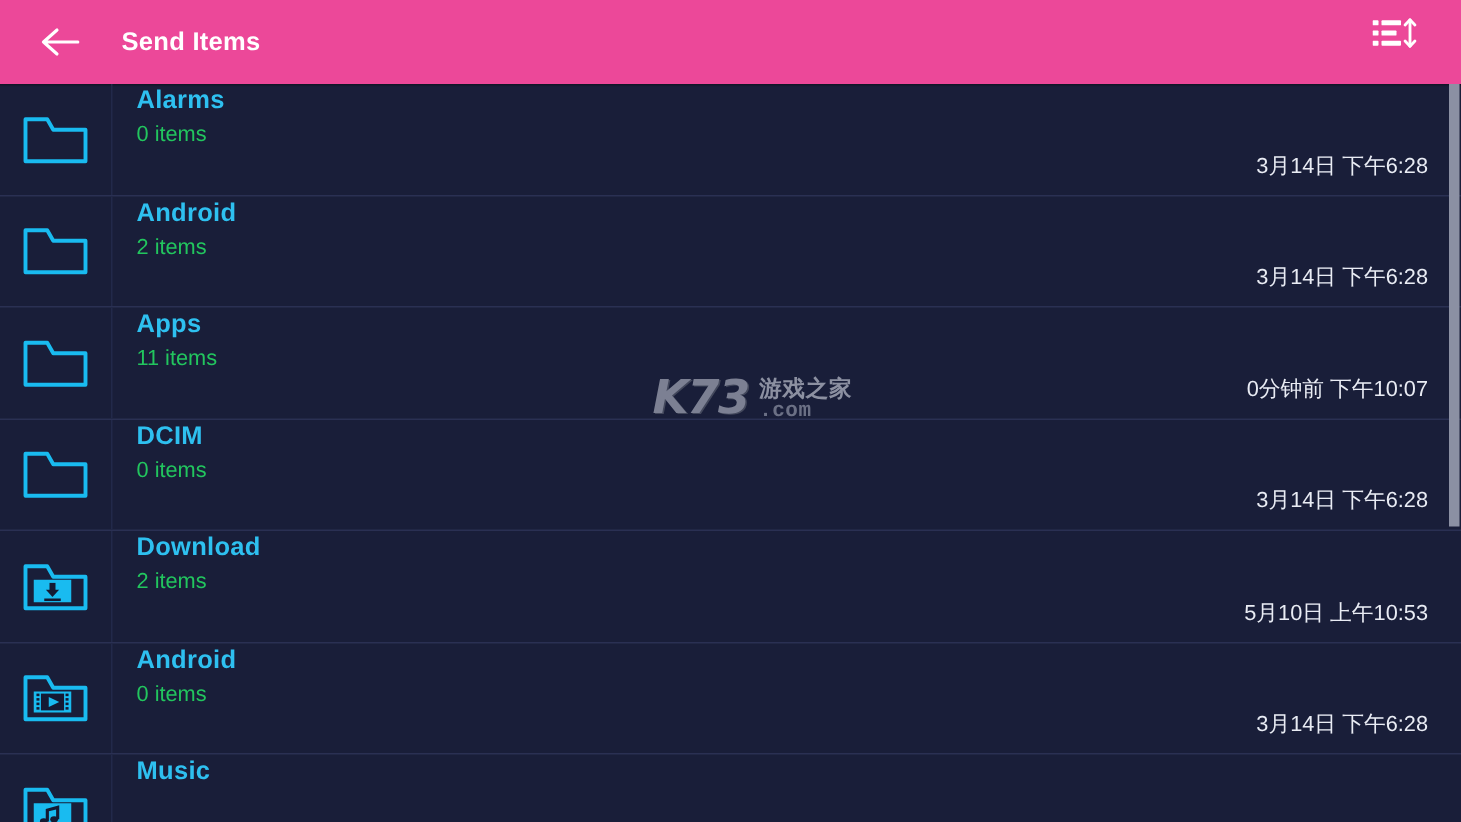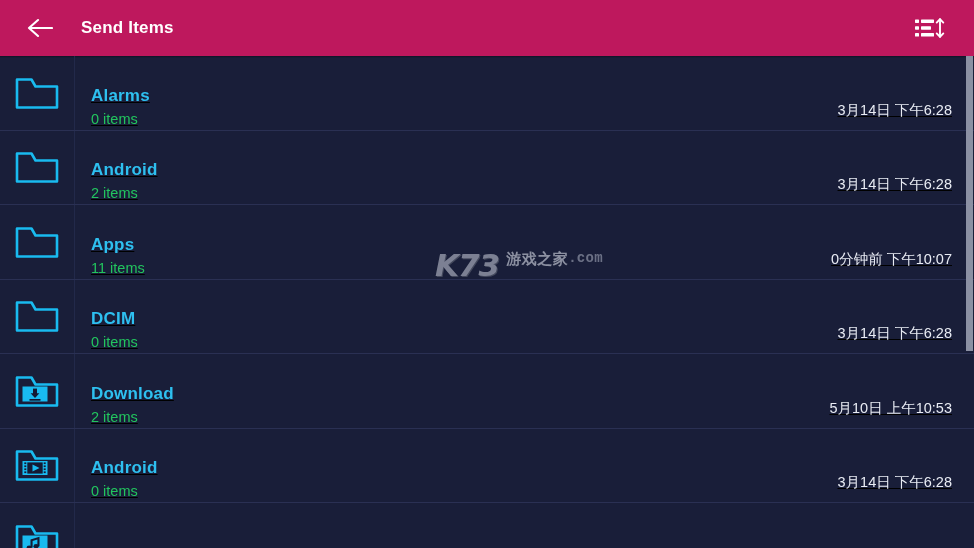--- a/index.html
+++ b/index.html
@@ -20,23 +20,22 @@
     width: 974px;
     height: 548px;
     background: #191e39;
     overflow: hidden;
   }
 
   
   .appbar {
     position: relative;
     height: 56px;
-    background: #be185d;
-    display: flex;
-    align-items: center;
+    background: #ec4899;
+    display: flex;
     box-sizing: border-box;
     padding: 0 22px 0 16px;
   }
   .appbar-left {
     display: flex;
     align-items: center;
   }
   .back-btn {
     width: 48px;
     height: 48px;
@@ -91,25 +90,24 @@
     min-width: 75px;
     display: flex;
     align-items: center;
     justify-content: center;
     border-right: 1px solid #22294a;
     box-sizing: border-box;
   }
   .row-body {
     flex: 1 1 auto;
     display: flex;
-    align-items: flex-end;
+    align-items: flex-start;
     justify-content: space-between;
     padding: 0 22px 0 16px;
     min-width: 0;
-    text-decoration: underline;
   }
   .row-textcol {
     display: flex;
     flex-direction: column;
     justify-content: center;
     min-width: 0;
   }
   .row-title {
     color: #2ec0f0;
     font-size: 17px;
@@ -152,21 +150,21 @@
     font-style: italic;
     letter-spacing: -1px;
     line-height: 31px;
     color: #b9bdcb;
     text-shadow: 1px 1px 0 #5d6272;
   }
   .wm-right {
     margin-left: 7px;
     margin-top: 1px;
     display: flex;
-    flex-direction: row;
+    flex-direction: column;
   }
   .wm-cn {
     font-family: "DejaVu Sans", sans-serif;
     font-size: 15px;
     font-weight: bold;
     line-height: 16px;
     color: #d3d7e2;
     letter-spacing: .5px;
   }
   .wm-com {

